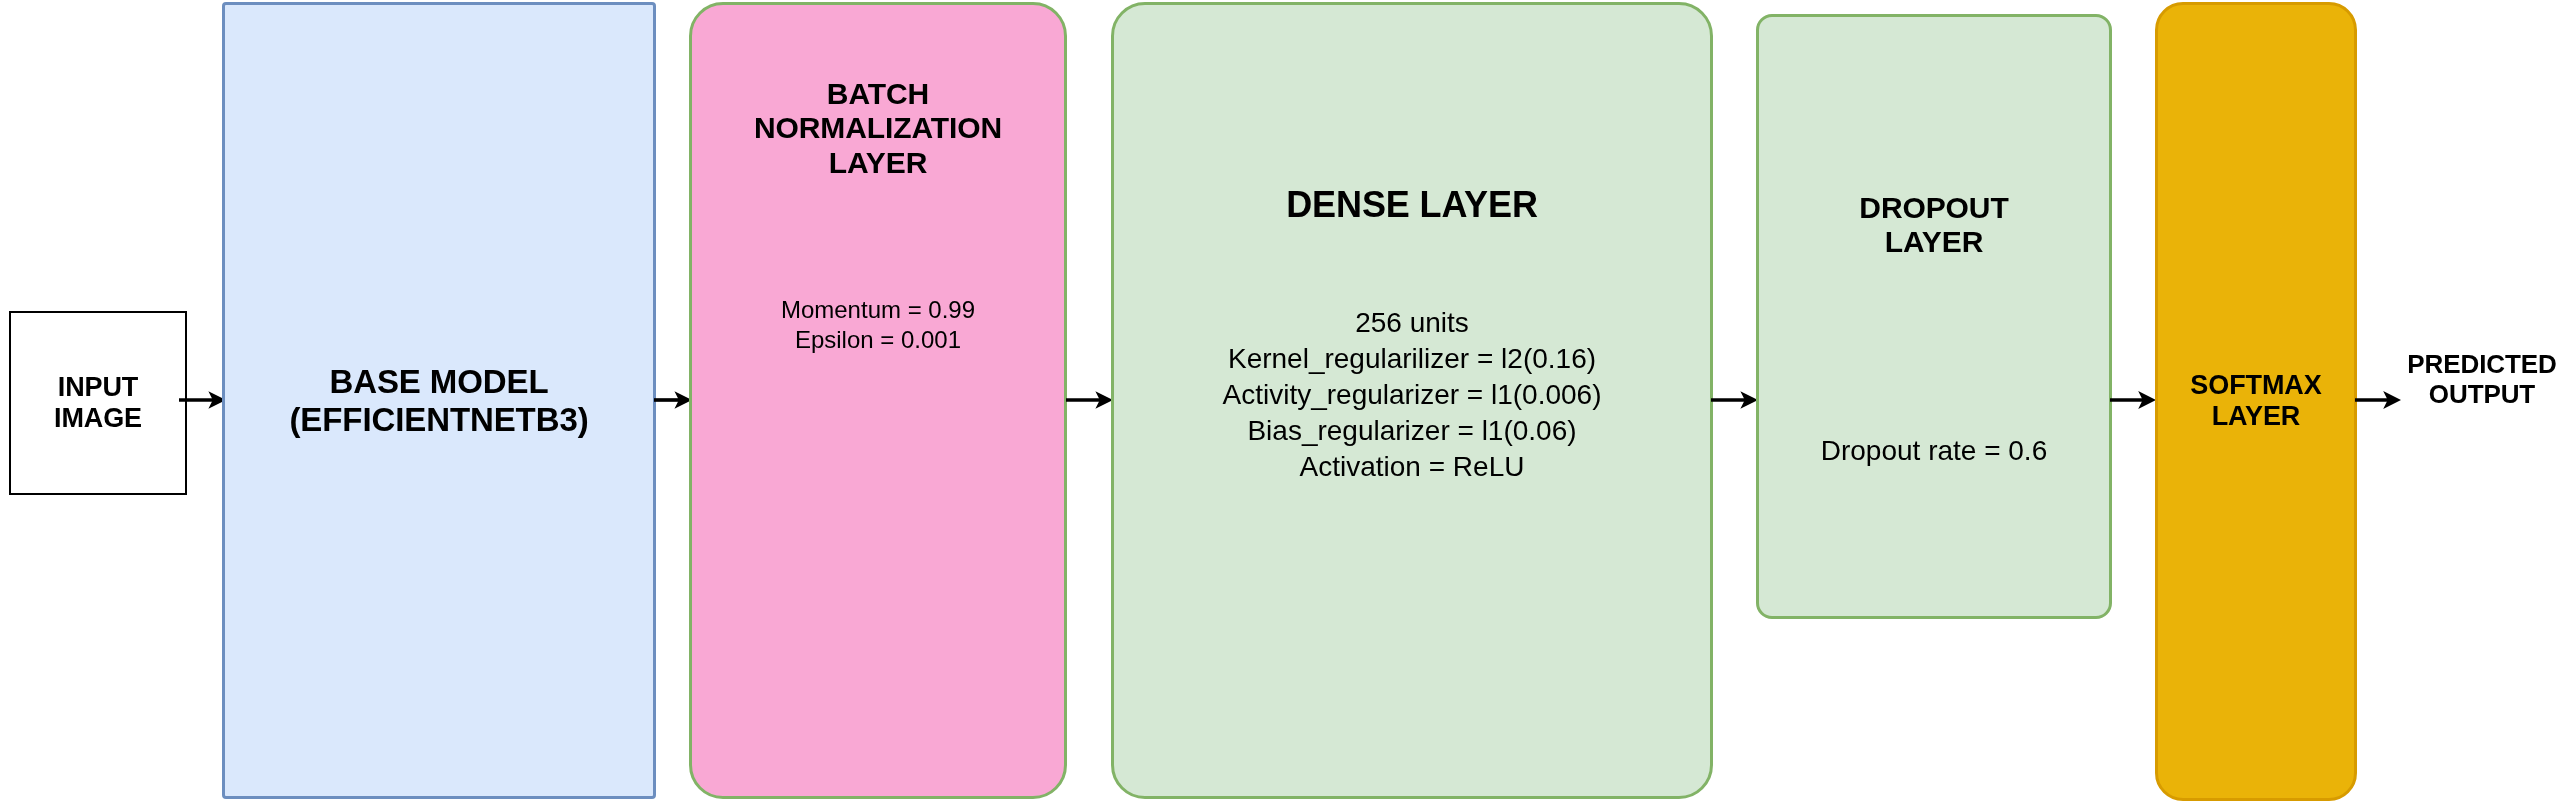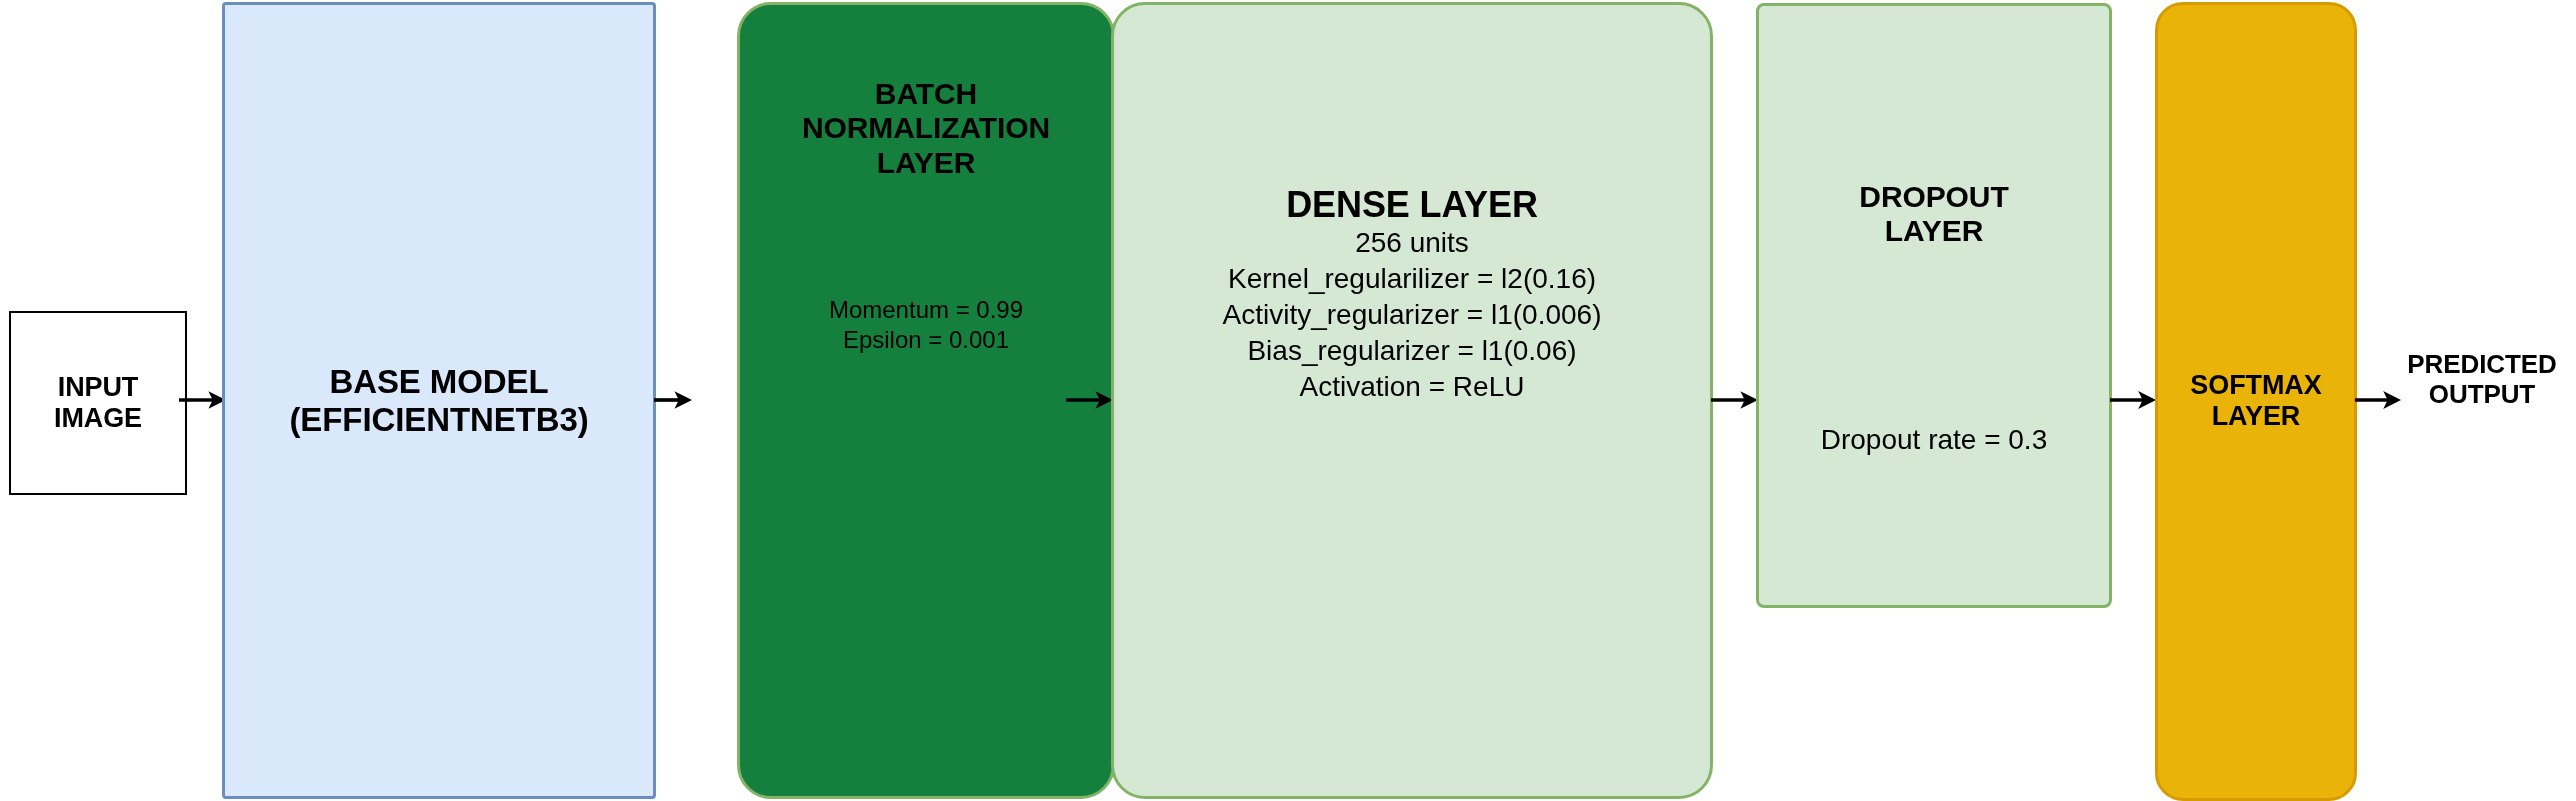--- a/index.html
+++ b/index.html
@@ -72,25 +72,24 @@
   #base-model-node .node-title {
     font-size: 33px;
   }
 
   
   #batch-norm-node {
     left: 689px;
     top: 2.2px;
     width: 378px;
     height: 797px;
-    background: #15803d;
+    background: #f9a8d4;
     border: 3px solid #82b366;
     border-radius: 34px;
     justify-content: flex-start;
-    margin-left: 48px;
   }
   #batch-norm-node .node-title {
     font-size: 30px;
     margin-top: 72px;
   }
   #batch-norm-node .node-params {
     font-size: 24px;
     margin-top: 115px;
   }
 
@@ -104,31 +103,32 @@
     border: 3px solid #82b366;
     border-radius: 34px;
     justify-content: flex-start;
   }
   #dense-layer-node .node-title {
     font-size: 36px;
     margin-top: 179px;
   }
   #dense-layer-node .node-params {
     font-size: 28px;
+    margin-top: 80px;
   }
 
   
   #dropout-layer-node {
     left: 1756px;
-    top: 3px;
+    top: 14px;
     width: 356px;
     height: 605px;
     background: #d5e8d4;
     border: 3px solid #82b366;
-    border-radius: 8px;
+    border-radius: 16px;
     justify-content: flex-start;
   }
   #dropout-layer-node .node-title {
     font-size: 30px;
     margin-top: 174px;
   }
   #dropout-layer-node .node-params {
     font-size: 28px;
     margin-top: 174px;
   }
@@ -230,21 +230,21 @@
   <div class="arrow" id="arrow-dense-to-dropout" style="left:1711px; width:47px;">
     <svg width="47" height="36" viewBox="0 0 64 48">
       <line x1="0" y1="24" x2="48" y2="24" stroke="#000000" stroke-width="5"></line>
       <polygon points="64,24 40,12 46,24 40,36" fill="#000000"></polygon>
     </svg>
   </div>
 
   <div class="node" id="dropout-layer-node">
     <div class="node-title">DROPOUT
 LAYER</div>
-    <div class="node-params">Dropout rate = 0.3</div>
+    <div class="node-params">Dropout rate = 0.6</div>
   </div>
 
   <div class="arrow" id="arrow-dropout-to-softmax" style="left:2110px; width:46px;">
     <svg width="46" height="36" viewBox="0 0 62 48">
       <line x1="0" y1="24" x2="46" y2="24" stroke="#000000" stroke-width="5"></line>
       <polygon points="62,24 38,12 44,24 38,36" fill="#000000"></polygon>
     </svg>
   </div>
 
   <div class="node" id="softmax-layer-node">

